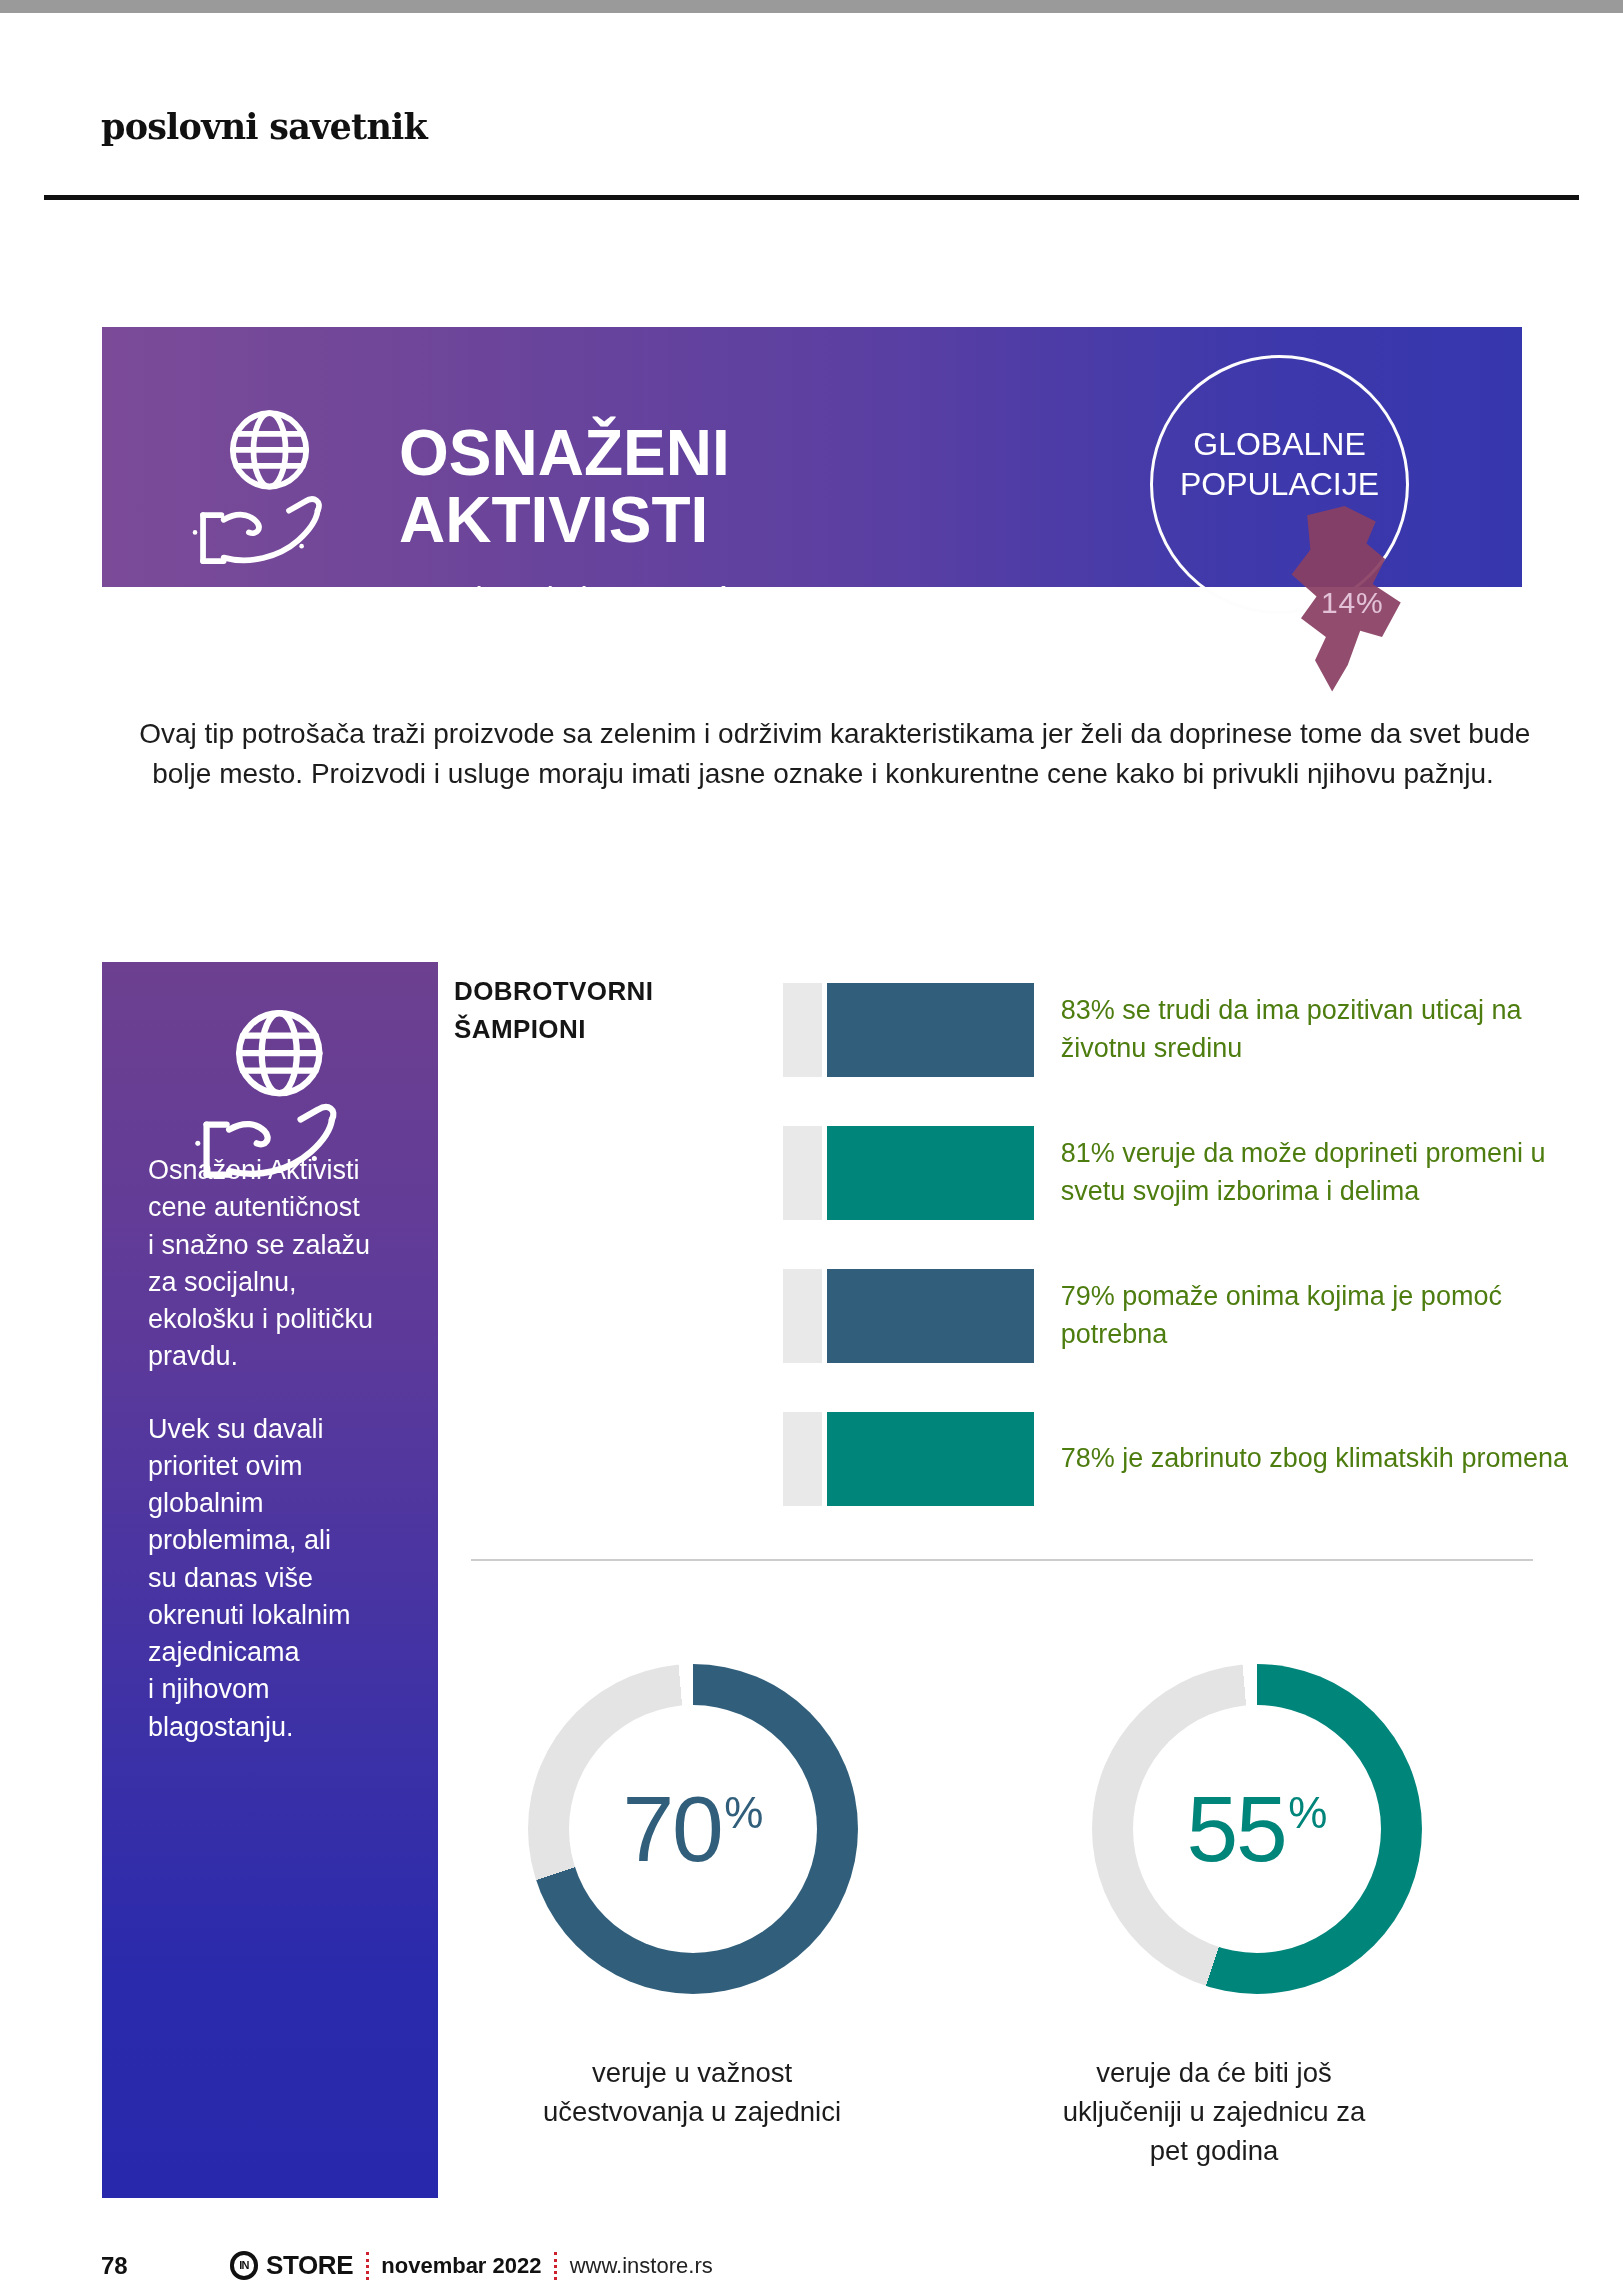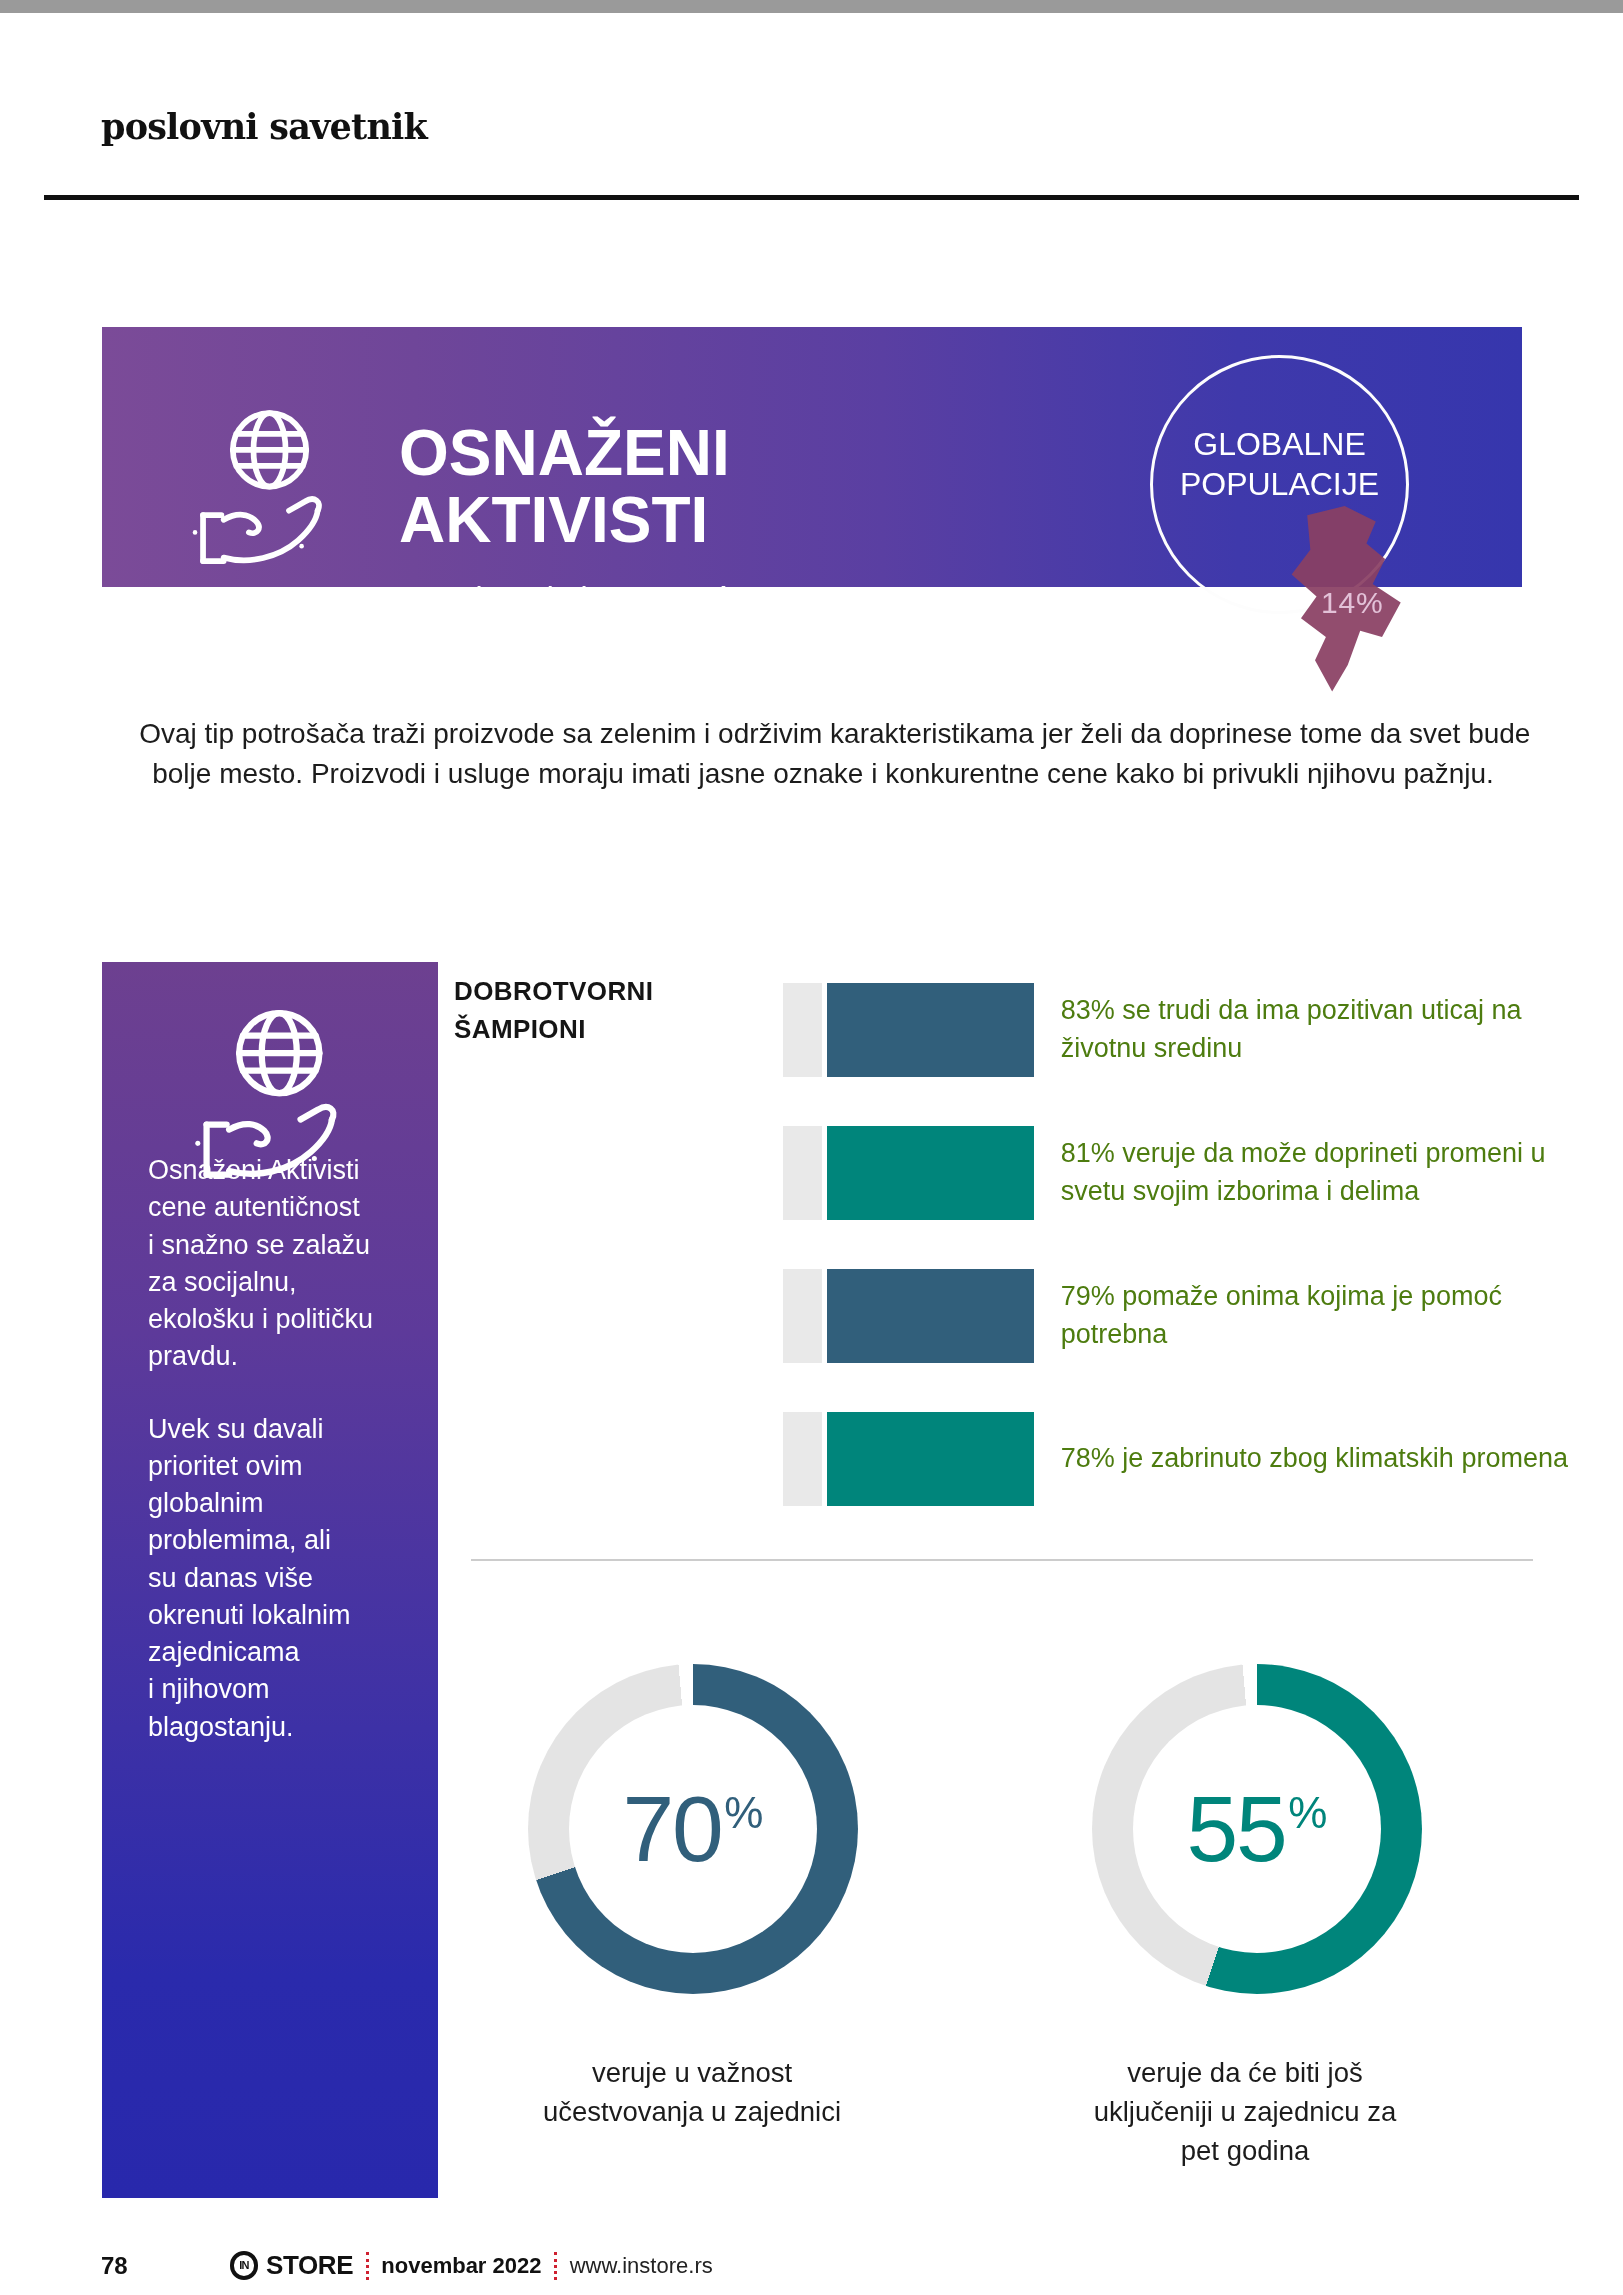--- a/index.html
+++ b/index.html
@@ -72,21 +72,21 @@
   
   .donut{position:absolute;width:330px;height:330px;border-radius:50%;}
   .donut.left{left:528px;top:1651px;}
   .donut.right{left:1092px;top:1651px;text-decoration:underline;}
   .donut-hole{position:absolute;left:41px;top:41px;right:41px;bottom:41px;background:#fff;border-radius:50%;
     display:flex;align-items:center;justify-content:center;}
   .donut-num{font-size:93px;font-weight:400;letter-spacing:-2.4px;}
   .donut-unit{font-size:44px;vertical-align:33px;letter-spacing:0;margin-left:3.1px;}
   .donut-caption{position:absolute;text-align:center;font-size:27.5px;line-height:1.42;color:#1c1c1c;}
   .donut-caption.left{left:433px;top:2040px;width:518px;}
-  .donut-caption.right{left:986px;top:2040px;width:518px;}
+  .donut-caption.right{left:955px;top:2040px;width:518px;}
 
   
   .footer{position:absolute;left:101px;top:2237px;display:flex;align-items:center;}
   .page-num{font-size:24px;font-weight:700;color:#111;}
   .footer-logo{display:flex;align-items:center;margin-left:102px;}
   .logo-ring{
     width:20.4px;height:20.4px;border:4.7px solid #111;border-radius:50%;
     display:flex;align-items:center;justify-content:center;box-sizing:content-box;
   }
   .logo-in{font-size:11px;font-weight:700;color:#111;letter-spacing:-0.8px;}

